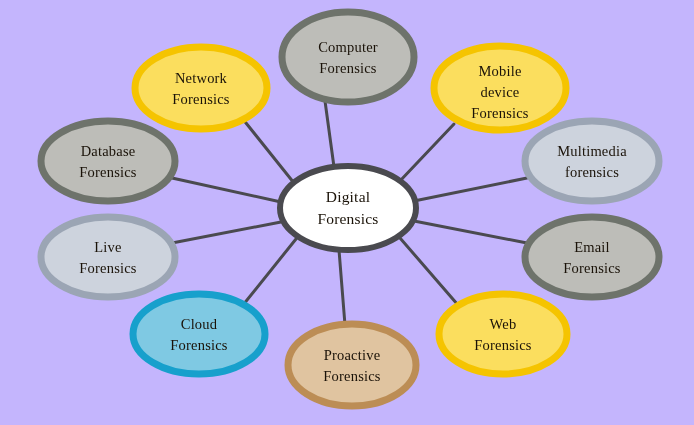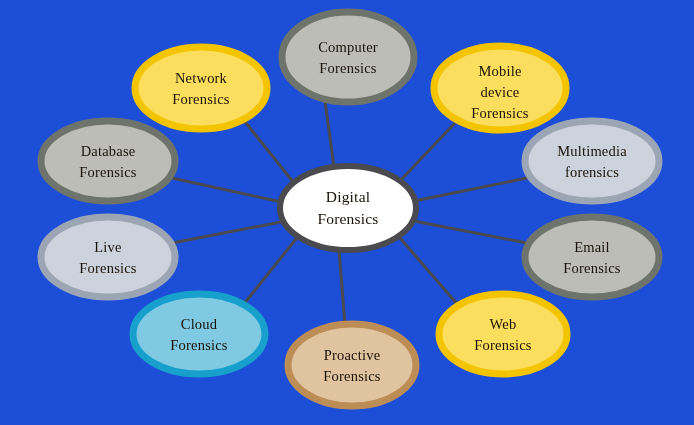--- a/index.html
+++ b/index.html
@@ -10,21 +10,21 @@
   body {
     width: 694px;
     height: 425px;
     overflow: hidden;
     font-family: "Liberation Serif", "DejaVu Serif", serif;
   }
   #diagram-root {
     position: relative;
     width: 694px;
     height: 425px;
-    background: #1d4ed8;
+    background: #c4b5fd;
   }
   #diagram-svg {
     position: absolute;
     left: 0;
     top: 0;
     width: 694px;
     height: 425px;
     display: block;
   }
   .node-label {

